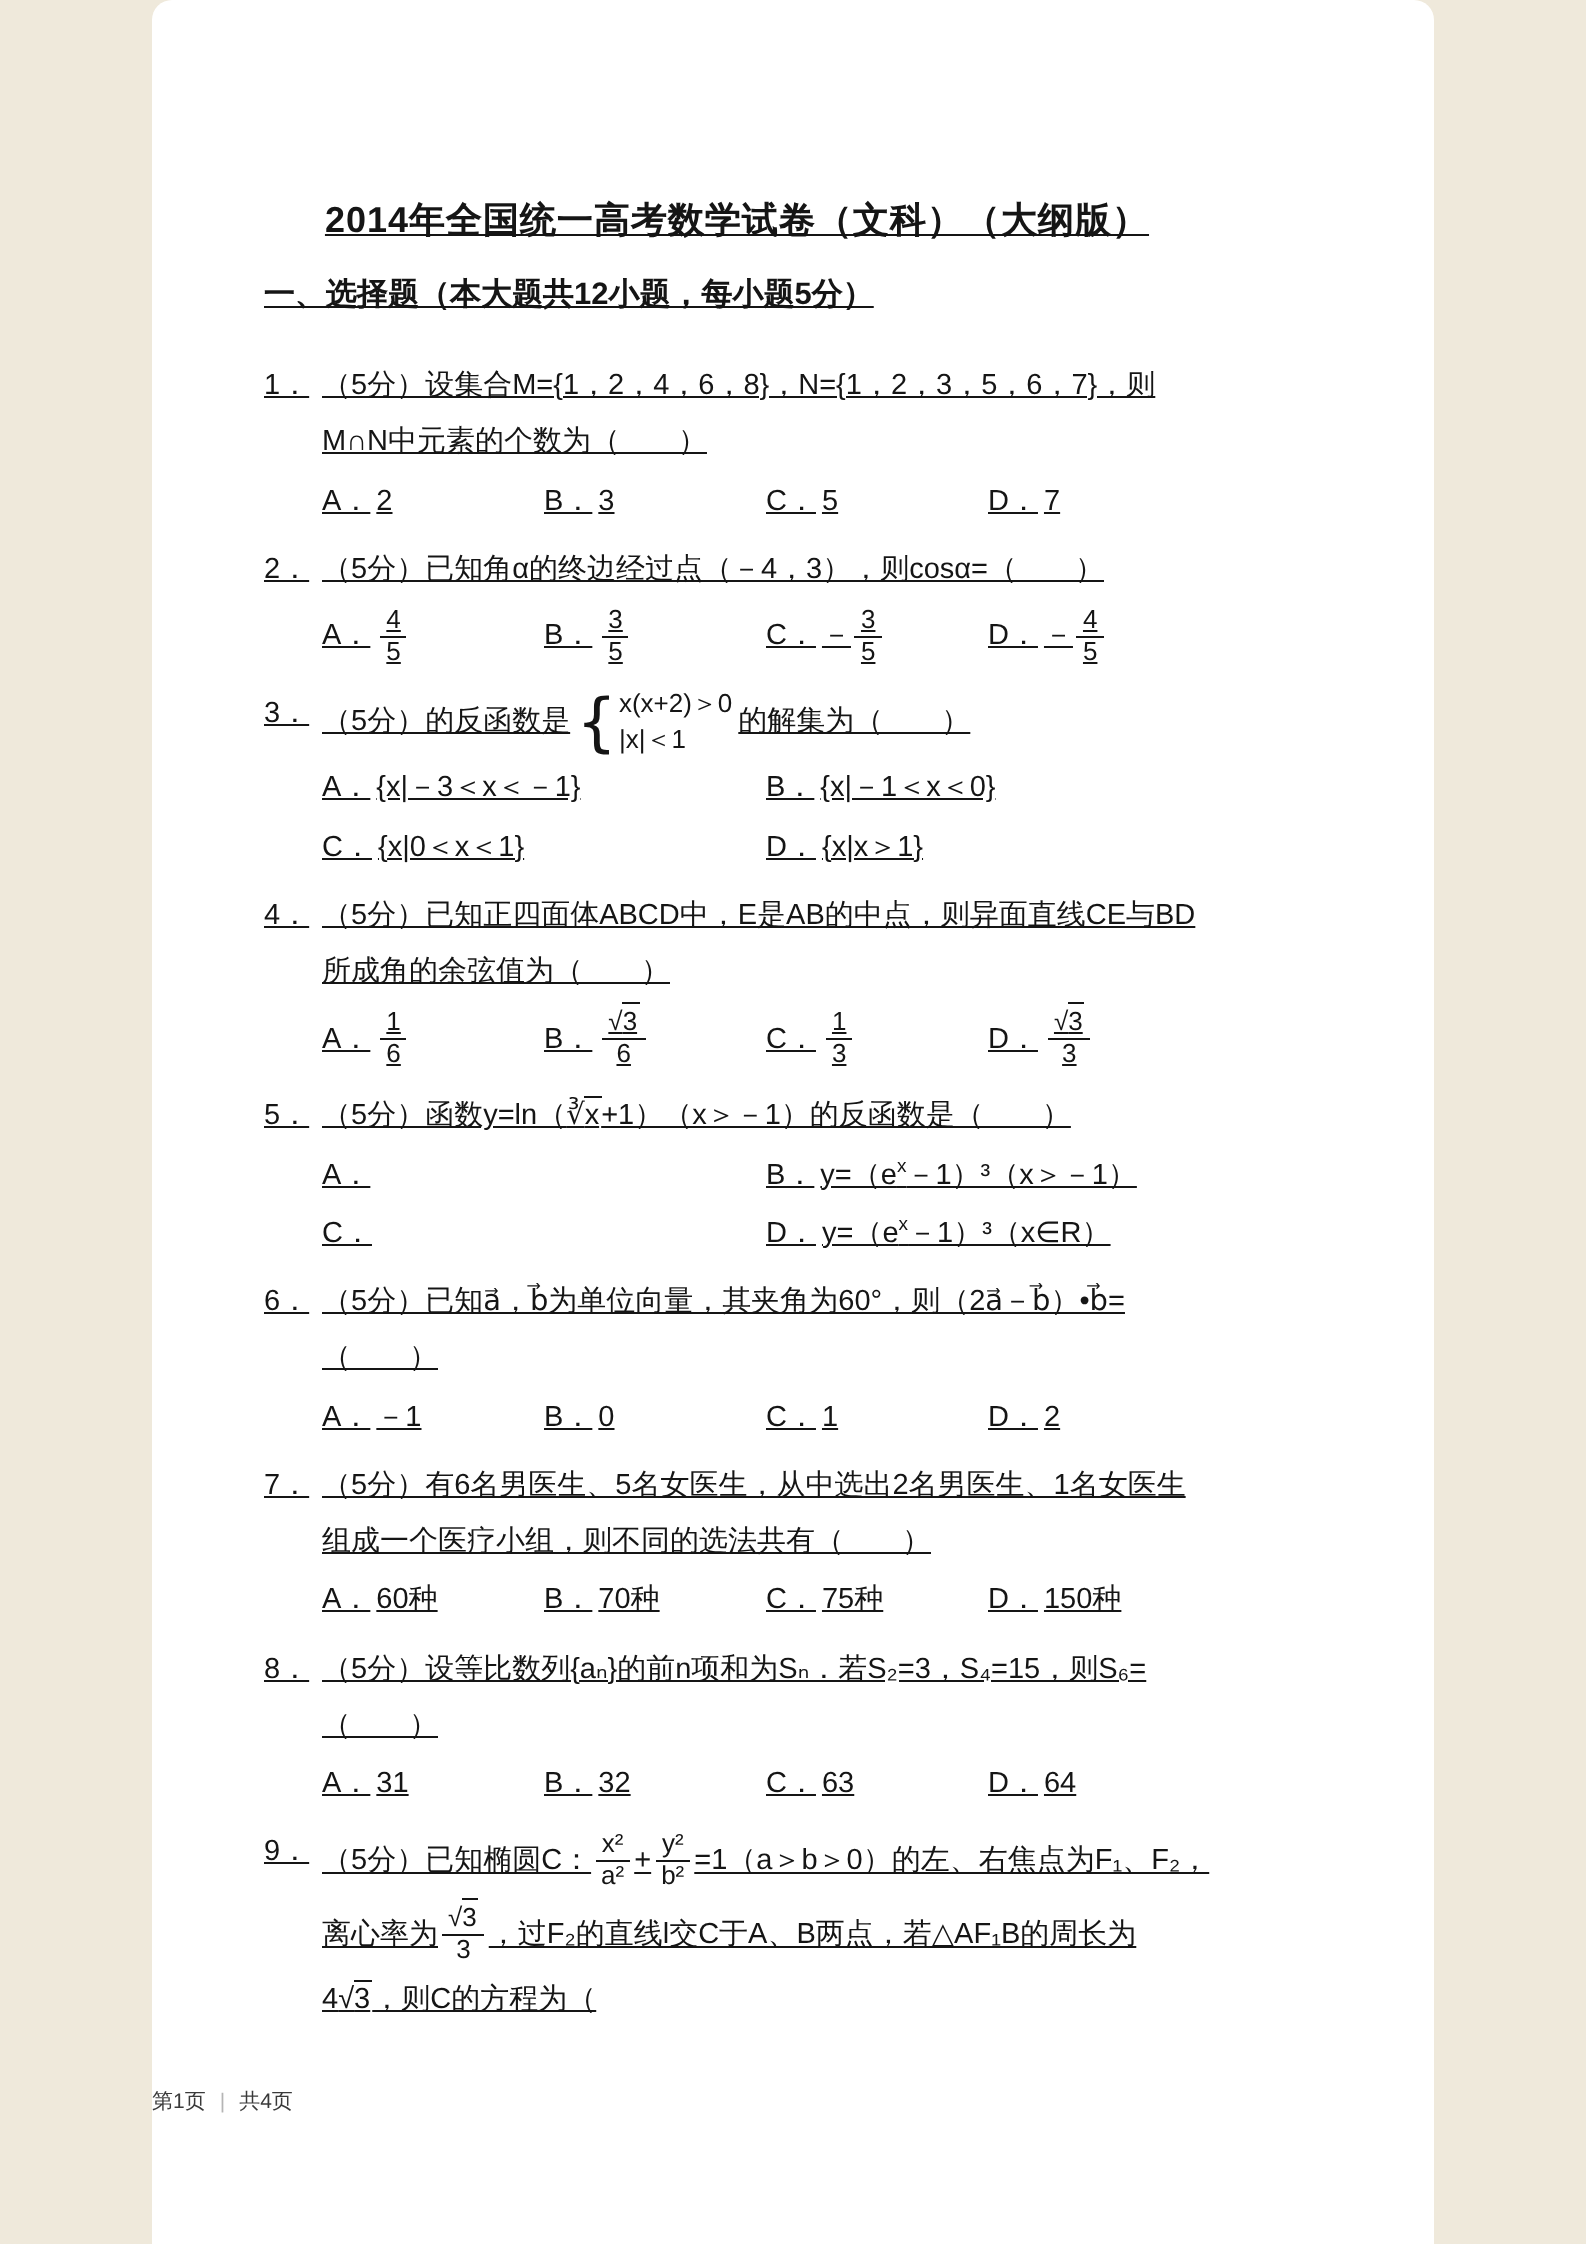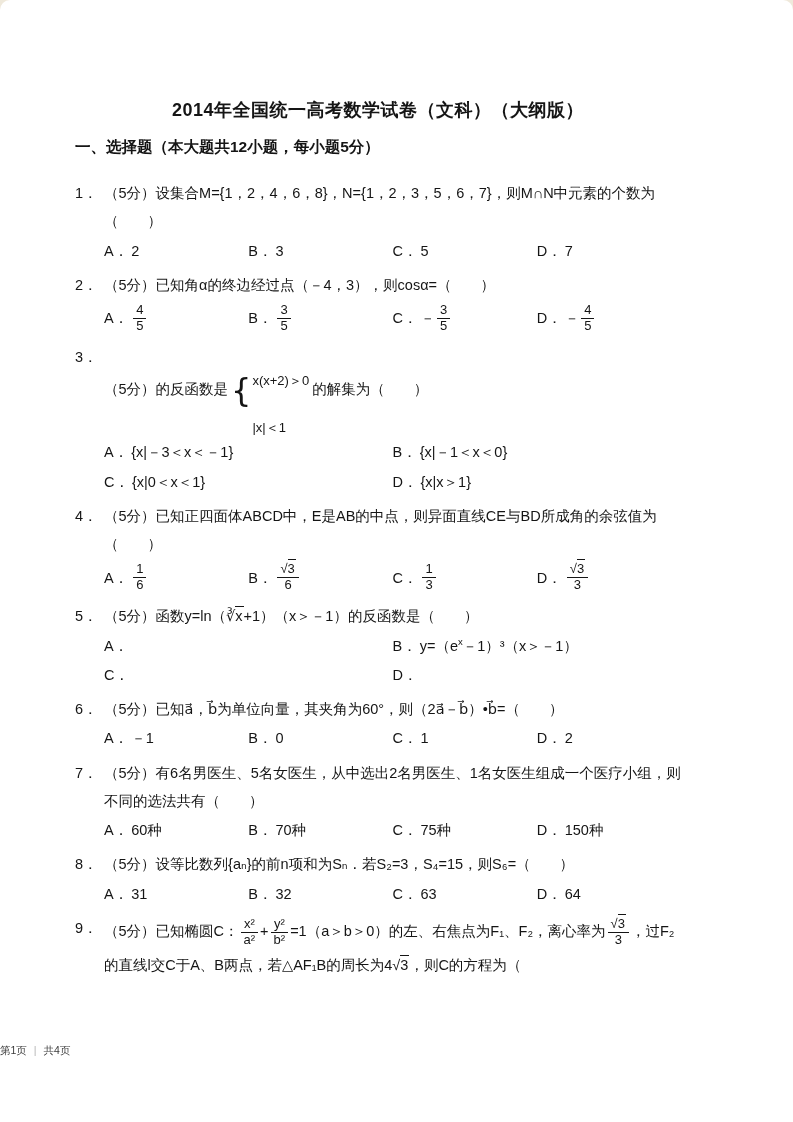--- a/index.html
+++ b/index.html
@@ -1,21 +1,21 @@
 <!DOCTYPE html>
 <html><head>
 <meta charset="utf-8">
 <style>
   * { margin:0; padding:0; box-sizing:border-box; }
   html,body { background:#efe9db; }
   body { font-family:"Liberation Sans","DejaVu Sans",sans-serif; }
   .page {
-    width:793px; height:1122px; margin:0 auto; background:#ffffff;
+    width:641px; height:1122px; margin:0 auto; background:#ffffff;
     border-radius:10px 10px 0 0; position:relative;
-    padding:98px 112px 0 75px; color:#151515;
+    padding:98px 112px 0 56px; color:#151515;text-decoration:underline;
   }
   .title { font-size:18px; font-weight:bold; text-align:center; margin-bottom:15px; letter-spacing:0.5px; }
   .section { font-size:15.5px; font-weight:bold; margin-bottom:21px; }
   .question { font-size:14.5px; margin-bottom:5px; }
   .q-row { display:flex; }
   .q-num { flex:none; width:29px; line-height:1.95; }
   .q-content { flex:1; min-width:0; }
   .q-body { line-height:1.95; }
   .opts { display:flex; line-height:1.95; margin:1px 0; align-items:center; }
   .cols4 .opt { width:25%; }
@@ -23,21 +23,21 @@
   .opt { display:flex; align-items:center; }
   .opt-label { margin-right:3px; }
   .frac { display:inline-block; vertical-align:middle; text-align:center; line-height:1.15; font-size:13px; margin:3px 2px; }
   .frac .num { display:block; border-bottom:1px solid #151515; padding:0 3px; }
   .frac .den { display:block; padding:0 3px; }
   .sq { white-space:nowrap; }
   .sq .rd { border-top:1px solid #151515; padding:1px 1px 0 0; }
   .system { display:inline-flex; align-items:center; vertical-align:middle; margin:0 3px; }
   .system .brace { font-size:32px; font-weight:400; line-height:1; margin-right:1px; font-family:"DejaVu Sans",sans-serif; }
   .system .rows { display:inline-block; font-size:13px; line-height:1.4; text-align:left; }
-  .system .rows span { display:block;margin-top:29px; }
+  .system .rows span { display:block; }
   sup { font-size:9.5px; }
   .footer { position:absolute; left:0; right:0; bottom:64px; text-align:left; font-size:10.5px; color:#3a3a3a; }
   .footer .divider { color:#b5b5b5; margin:0 7px; }
 </style>
 </head>
 <body>
 
 <div class="page">
 
   <h1 class="title">2014年全国统一高考数学试卷（文科）（大纲版）</h1>
@@ -202,20 +202,21 @@
               <span class="opt-label">B．</span>
               <span><span>y=（e</span><sup>x</sup><span>－1）³（x＞－1）</span></span>
             </span>
         </div>
         <div class="opts cols2">
           <span class="opt">
               <span class="opt-label">C．</span>
             </span>
           <span class="opt">
               <span class="opt-label">D．</span>
+              <span><span>y=（e</span><sup>x</sup><span>－1）³（x∈R）</span></span>
             </span>
         </div>
       </div>
     </div>
   </div>
 
   <div class="question">
     <div class="q-row">
       <span class="q-num">6．</span>
       <div class="q-content">

